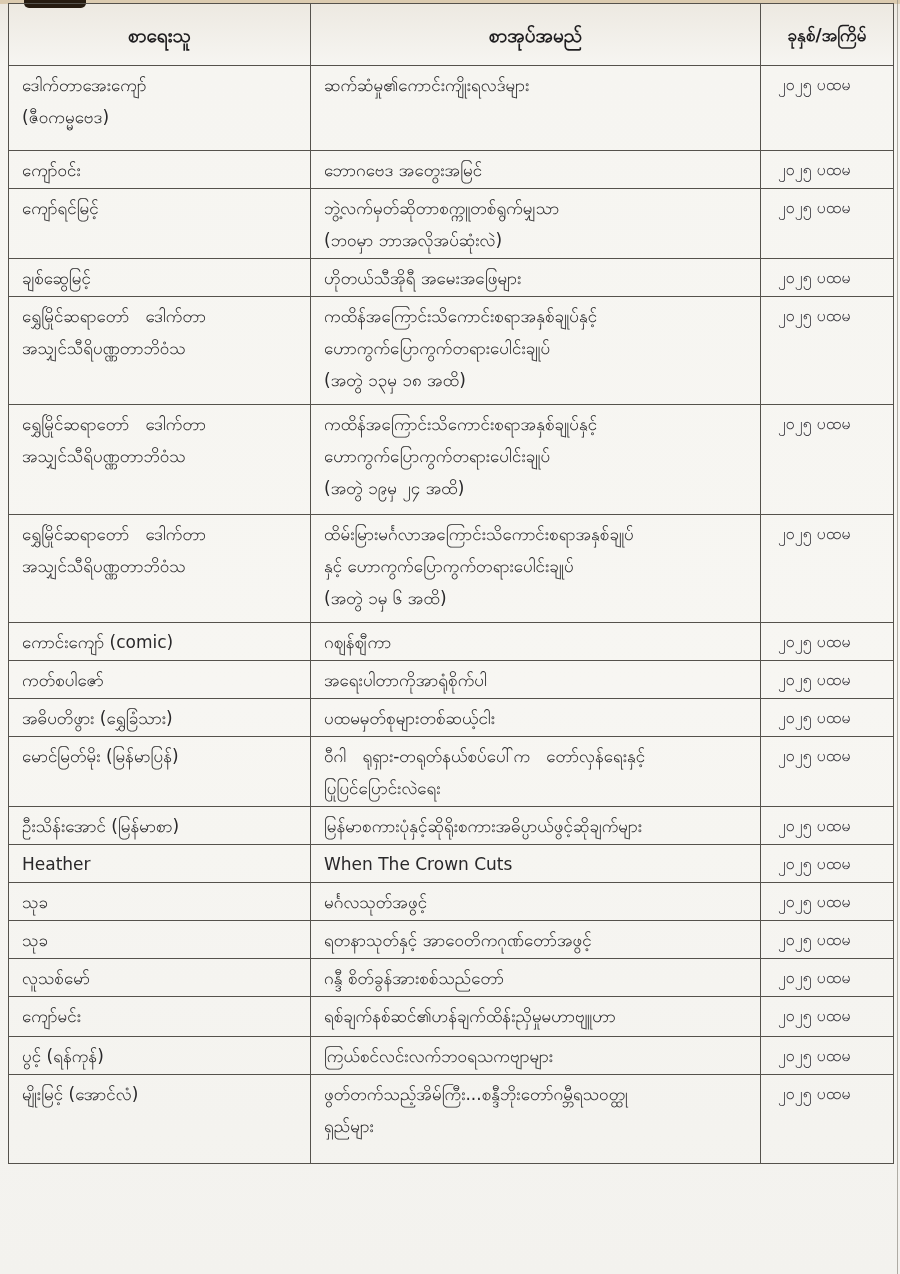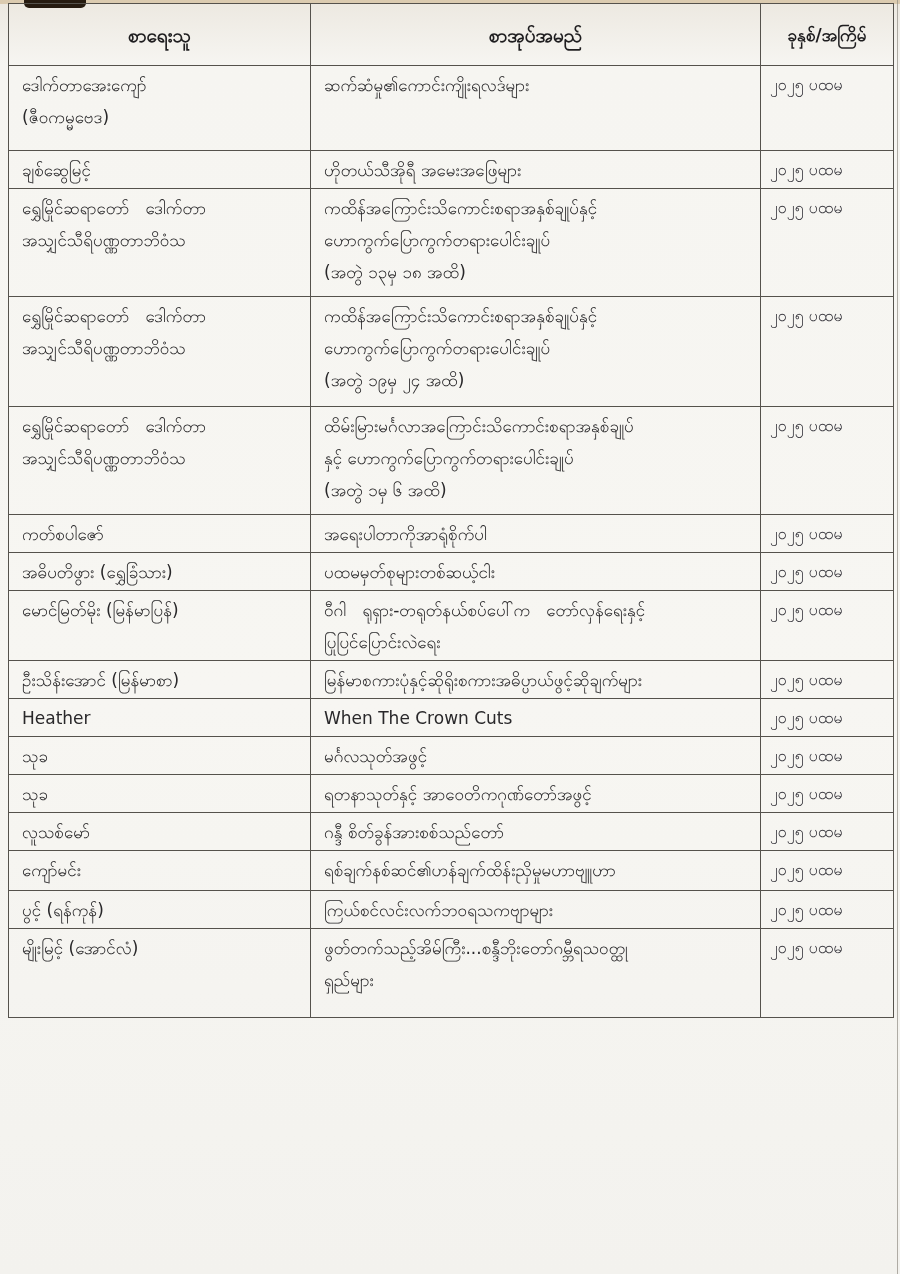--- a/index.html
+++ b/index.html
@@ -36,21 +36,21 @@
   .booklist th{
     text-align:center;
     vertical-align:middle;
     font-weight:bold;
     font-size:19px;
     line-height:26px;
     padding:6px 4px;
     color:#1e1d1f;
   }
   .booklist th.ed-h{font-size:17px;}
-  .booklist td.ed{font-size:16px;padding-left:9px;color:#34333a;}
+  .booklist td.ed{font-size:16px;padding-left:17px;color:#34333a;}
 </style>
 </head>
 <body>
 
 <div class="page">
   <div class="top-tint"></div>
   <div class="corner-smudge"></div>
   <div class="edge-line"></div>
 
   <table class="booklist">
@@ -62,20 +62,31 @@
     <tbody>
         <tr style="height:62px">
       <th>စာရေးသူ</th>
       <th>စာအုပ်အမည်</th>
       <th class="ed-h">ခုနှစ်/အကြိမ်</th>
     </tr>
     <tr style="height:85px">
       <td>ဒေါက်တာအေးကျော်
 (ဇီဝကမ္မဗေဒ)</td>
       <td>ဆက်ဆံမှု၏ကောင်းကျိုးရလဒ်များ</td>
+      <td class="ed">၂၀၂၅ ပထမ</td>
+    </tr>
+    <tr style="height:35px">
+      <td>ကျော်ဝင်း</td>
+      <td>ဘောဂဗေဒ အတွေးအမြင်</td>
+      <td class="ed">၂၀၂၅ ပထမ</td>
+    </tr>
+    <tr style="height:65px">
+      <td>ကျော်ရင်မြင့်</td>
+      <td>ဘွဲ့လက်မှတ်ဆိုတာစက္ကူတစ်ရွက်မျှသာ
+(ဘဝမှာ ဘာအလိုအပ်ဆုံးလဲ)</td>
       <td class="ed">၂၀၂၅ ပထမ</td>
     </tr>
     <tr style="height:37px">
       <td>ချစ်ဆွေမြင့်</td>
       <td>ဟိုတယ်သီအိုရီ အမေးအဖြေများ</td>
       <td class="ed">၂၀၂၅ ပထမ</td>
     </tr>
     <tr style="height:108px">
       <td>ရွှေမြိုင်ဆရာတော်   ဒေါက်တာ
 အသျှင်သီရိပဏ္ဏတာဘိဝံသ</td>
@@ -91,20 +102,25 @@
 ဟောကွက်ပြောကွက်တရားပေါင်းချုပ်
 (အတွဲ ၁၉မှ ၂၄ အထိ)</td>
       <td class="ed">၂၀၂၅ ပထမ</td>
     </tr>
     <tr style="height:108px">
       <td>ရွှေမြိုင်ဆရာတော်   ဒေါက်တာ
 အသျှင်သီရိပဏ္ဏတာဘိဝံသ</td>
       <td>ထိမ်းမြားမင်္ဂလာအကြောင်းသိကောင်းစရာအနှစ်ချုပ်
 နှင့် ဟောကွက်ပြောကွက်တရားပေါင်းချုပ်
 (အတွဲ ၁မှ ၆ အထိ)</td>
+      <td class="ed">၂၀၂၅ ပထမ</td>
+    </tr>
+    <tr style="height:35px">
+      <td>ကောင်းကျော် (comic)</td>
+      <td>ဂဈန်ဈီကာ</td>
       <td class="ed">၂၀၂၅ ပထမ</td>
     </tr>
     <tr style="height:35px">
       <td>ကတ်စပါဇော်</td>
       <td>အရေးပါတာကိုအာရုံစိုက်ပါ</td>
       <td class="ed">၂၀၂၅ ပထမ</td>
     </tr>
     <tr style="height:35px">
       <td>အဓိပတိဖွား (ရွှေခြံသား)</td>
       <td>ပထမမှတ်စုများတစ်ဆယ့်ငါး</td>

